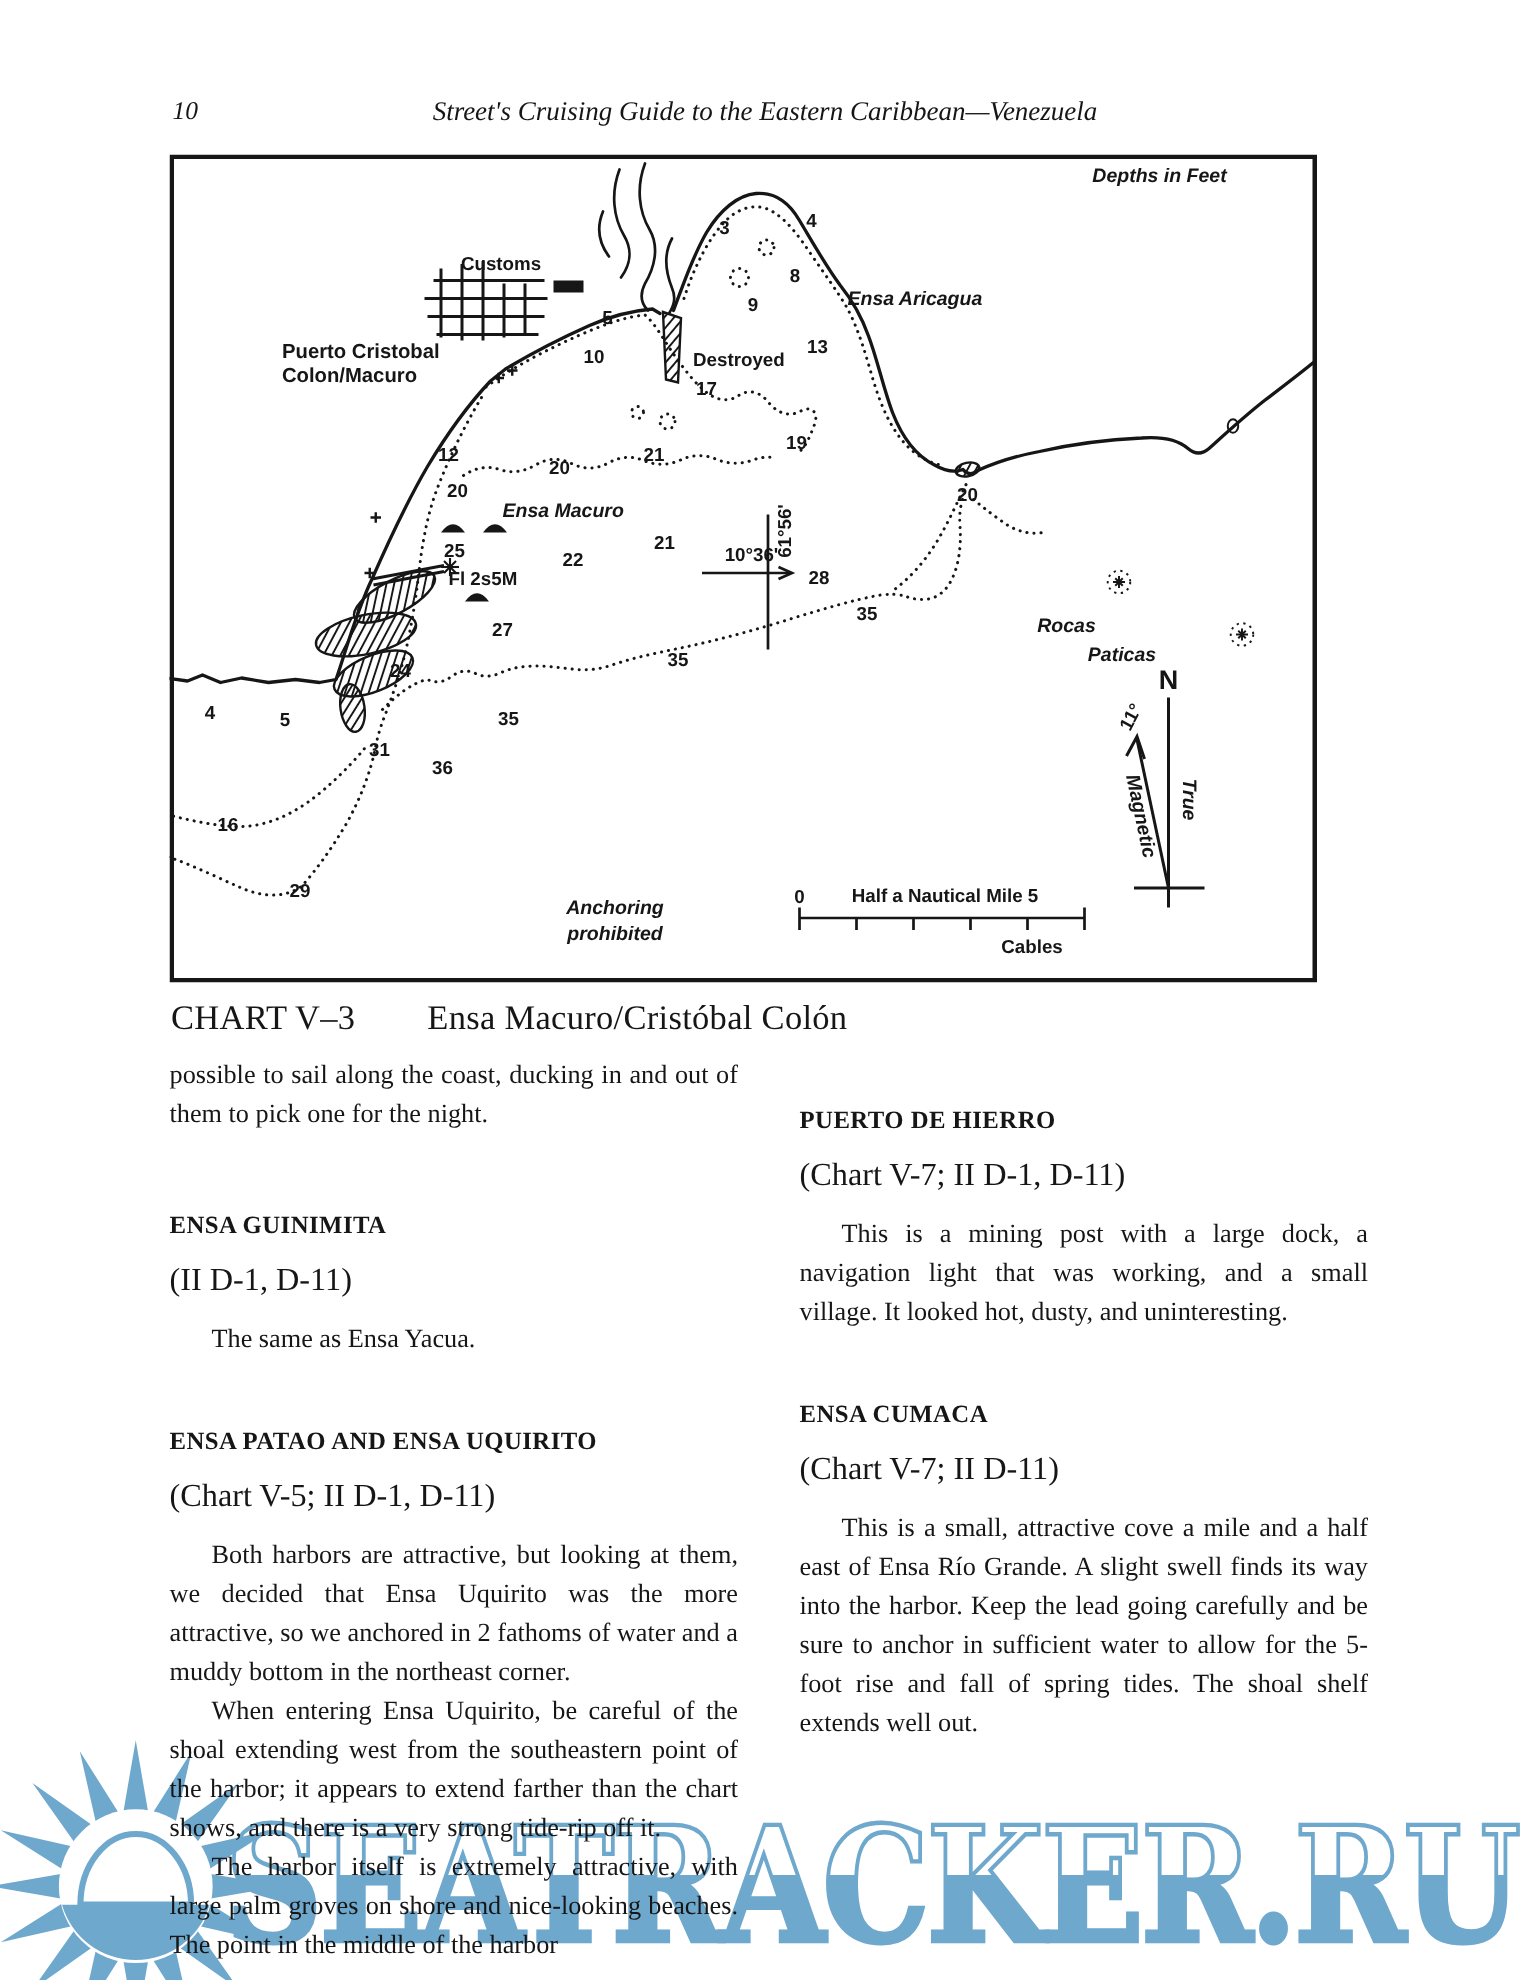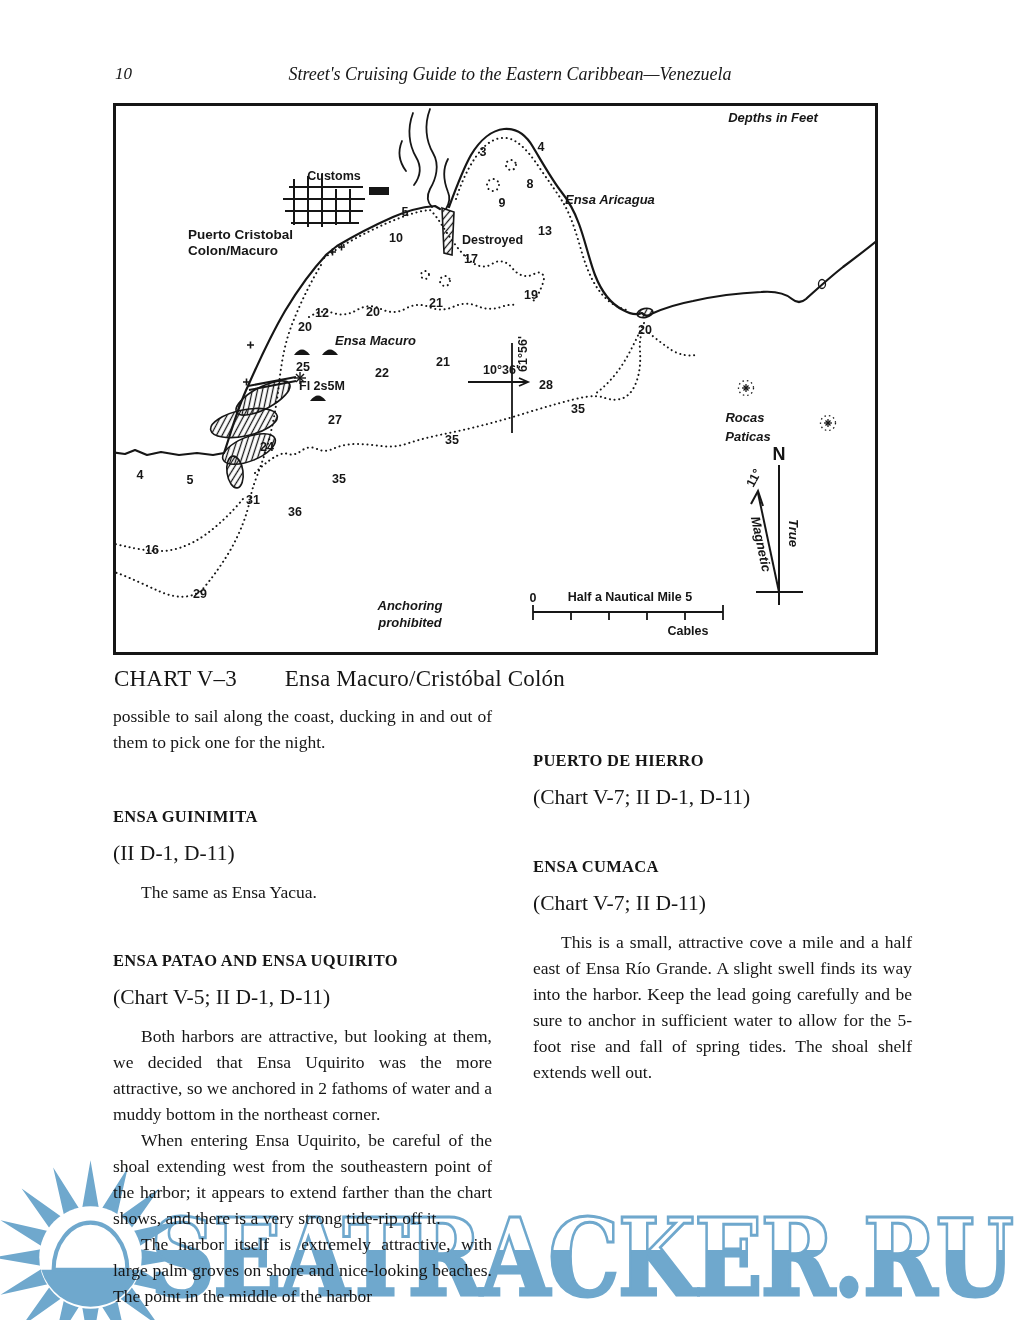--- a/index.html
+++ b/index.html
@@ -203,41 +203,41 @@
         <span class="mt ital" style="left: 660px; top: 14px; transform: translate(-50%, -50%);">Depths in Feet</span>
         <span class="mt lbl" style="left: 221px; top: 73px; transform: translate(-50%, -50%);">Customs</span>
         <span class="mt lbl-lg" style="left: 75px; top: 131px; transform: translate(0px, -50%);">Puerto Cristobal</span>
         <span class="mt lbl-lg" style="left: 75px; top: 147px; transform: translate(0px, -50%);">Colon/Macuro</span>
         <span class="mt lbl" style="left: 349px; top: 137px; transform: translate(0px, -50%);">Destroyed</span>
         <span class="mt ital" style="left: 452px; top: 96px; transform: translate(0px, -50%);">Ensa Aricagua</span>
         <span class="mt ital" style="left: 222px; top: 237px; transform: translate(0px, -50%);">Ensa Macuro</span>
         <span class="mt lbl" style="left: 186px; top: 283px; transform: translate(0px, -50%);">Fl 2s5M</span>
         <span class="mt lbl" style="left: 346px; top: 267px; transform: translate(-50%, -50%); margin-left: 42px;">10°36'</span>
         <span class="mt lbl" style="left: 410px; top: 251px; transform: translate(-50%, -50%) rotate(-90deg);">61°56'</span>
-        <span class="mt ital" style="left: 632px; top: 314px; transform: translate(-50%, -50%); font-style: italic;">Rocas</span>
+        <span class="mt ital" style="left: 598px; top: 314px; transform: translate(-50%, -50%); font-style: italic;">Rocas</span>
         <span class="mt ital" style="left: 635px; top: 333px; transform: translate(-50%, -50%);">Paticas</span>
         <span class="mt big" style="left: 666px; top: 351px; transform: translate(-50%, -50%);">N</span>
         <span class="mt lbl" style="left: 641px; top: 375px; transform: translate(-50%, -50%) rotate(-62deg);">11°</span>
         <span class="mt ital" style="left: 648px; top: 441px; transform: translate(-50%, -50%) rotate(78deg);">Magnetic</span>
         <span class="mt ital" style="left: 680px; top: 430px; transform: translate(-50%, -50%) rotate(90deg);">True</span>
         <span class="mt ital" style="left: 297px; top: 502px; transform: translate(-50%, -50%);">Anchoring</span>
         <span class="mt ital" style="left: 297px; top: 519px; transform: translate(-50%, -50%);">prohibited</span>
         <span class="mt lbl" style="left: 420px; top: 495px; transform: translate(-50%, -50%);">0</span>
         <span class="mt lbl" style="left: 517px; top: 494px; transform: translate(-50%, -50%);">Half a Nautical Mile 5</span>
         <span class="mt lbl" style="left: 575px; top: 528px; transform: translate(-50%, -50%);">Cables</span>
         <span class="mt num" style="left: 370px; top: 49px; transform: translate(-50%, -50%);">3</span>
         <span class="mt num" style="left: 428px; top: 44px; transform: translate(-50%, -50%);">4</span>
         <span class="mt num" style="left: 417px; top: 81px; transform: translate(-50%, -50%);">8</span>
         <span class="mt num" style="left: 389px; top: 100px; transform: translate(-50%, -50%);">9</span>
         <span class="mt num" style="left: 432px; top: 128px; transform: translate(-50%, -50%);">13</span>
         <span class="mt num" style="left: 292px; top: 109px; transform: translate(-50%, -50%);">5</span>
         <span class="mt num" style="left: 283px; top: 135px; transform: translate(-50%, -50%);">10</span>
         <span class="mt num" style="left: 358px; top: 156px; transform: translate(-50%, -50%);">17</span>
         <span class="mt num" style="left: 418px; top: 192px; transform: translate(-50%, -50%);">19</span>
-        <span class="mt num" style="left: 186px; top: 210px; transform: translate(-50%, -50%); margin-left: 23px;">12</span>
+        <span class="mt num" style="left: 186px; top: 200px; transform: translate(-50%, -50%);">12</span>
         <span class="mt num" style="left: 192px; top: 224px; transform: translate(-50%, -50%);">20</span>
         <span class="mt num" style="left: 260px; top: 209px; transform: translate(-50%, -50%);">20</span>
         <span class="mt num" style="left: 323px; top: 200px; transform: translate(-50%, -50%);">21</span>
         <span class="mt num" style="left: 330px; top: 259px; transform: translate(-50%, -50%);">21</span>
         <span class="mt num" style="left: 269px; top: 270px; transform: translate(-50%, -50%);">22</span>
         <span class="mt num" style="left: 190px; top: 264px; transform: translate(-50%, -50%);">25</span>
         <span class="mt num" style="left: 433px; top: 282px; transform: translate(-50%, -50%);">28</span>
         <span class="mt num" style="left: 222px; top: 317px; transform: translate(-50%, -50%);">27</span>
         <span class="mt num" style="left: 465px; top: 306px; transform: translate(-50%, -50%);">35</span>
         <span class="mt num" style="left: 339px; top: 337px; transform: translate(-50%, -50%);">35</span>
@@ -268,23 +268,24 @@
     <div class="sec">
       <h3>ENSA PATAO AND ENSA UQUIRITO</h3>
       <p class="sub">(Chart V-5; II D-1, D-11)</p>
       <p class="ind">Both harbors are attractive, but looking at them, we decided that Ensa Uquirito was the more attractive, so we anchored in 2 fathoms of water and a muddy bottom in the northeast corner.</p>
       <p class="ind">When entering Ensa Uquirito, be careful of the shoal extending west from the southeastern point of the harbor; it appears to extend farther than the chart shows, and there is a very strong tide-rip off it.</p>
       <p class="ind">The harbor itself is extremely attractive, with large palm groves on shore and nice-looking beaches. The point in the middle of the harbor</p>
     </div>
   </div>
 
   <div class="col col-right">
-    <div class="sec" style="margin-top:48px;">
+    <div class="sec" style="margin-top:34px;">
       <h3>PUERTO DE HIERRO</h3>
       <p class="sub">(Chart V-7; II D-1, D-11)</p>
+      <p class="ind">This is a mining post with a large dock, a navigation light that was working, and a small village. It looked hot, dusty, and uninteresting.</p>
     </div>
     <div class="sec" style="">
       <h3>ENSA CUMACA</h3>
       <p class="sub">(Chart V-7; II D-11)</p>
       <p class="ind">This is a small, attractive cove a mile and a half east of Ensa Río Grande. A slight swell finds its way into the harbor. Keep the lead going carefully and be sure to anchor in sufficient water to allow for the 5-foot rise and fall of spring tides. The shoal shelf extends well out.</p>
     </div>
   </div>
 
 </div>
 

